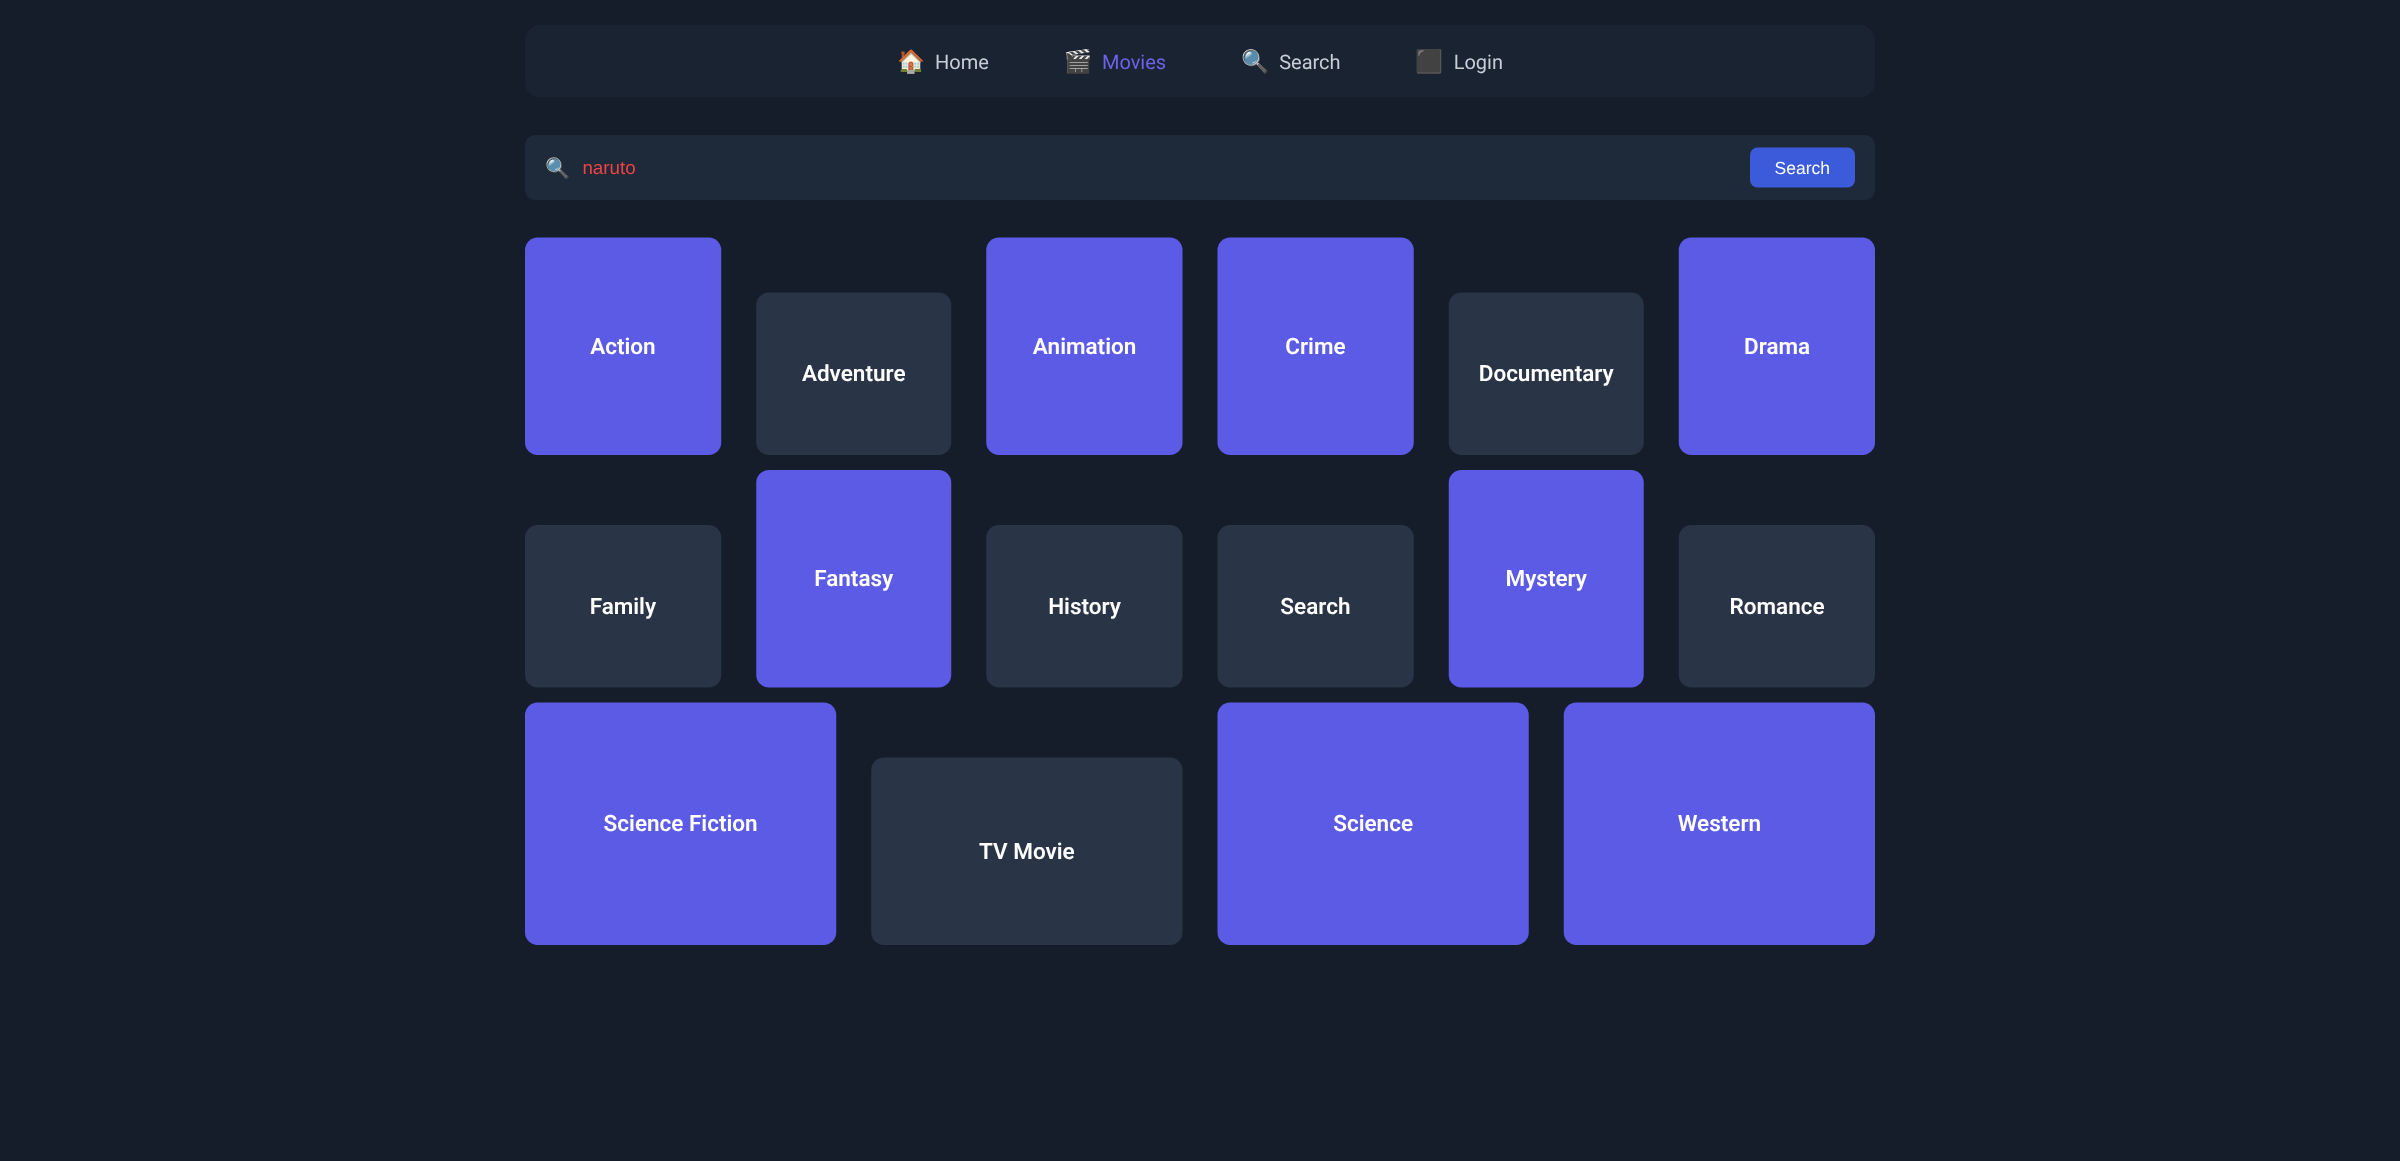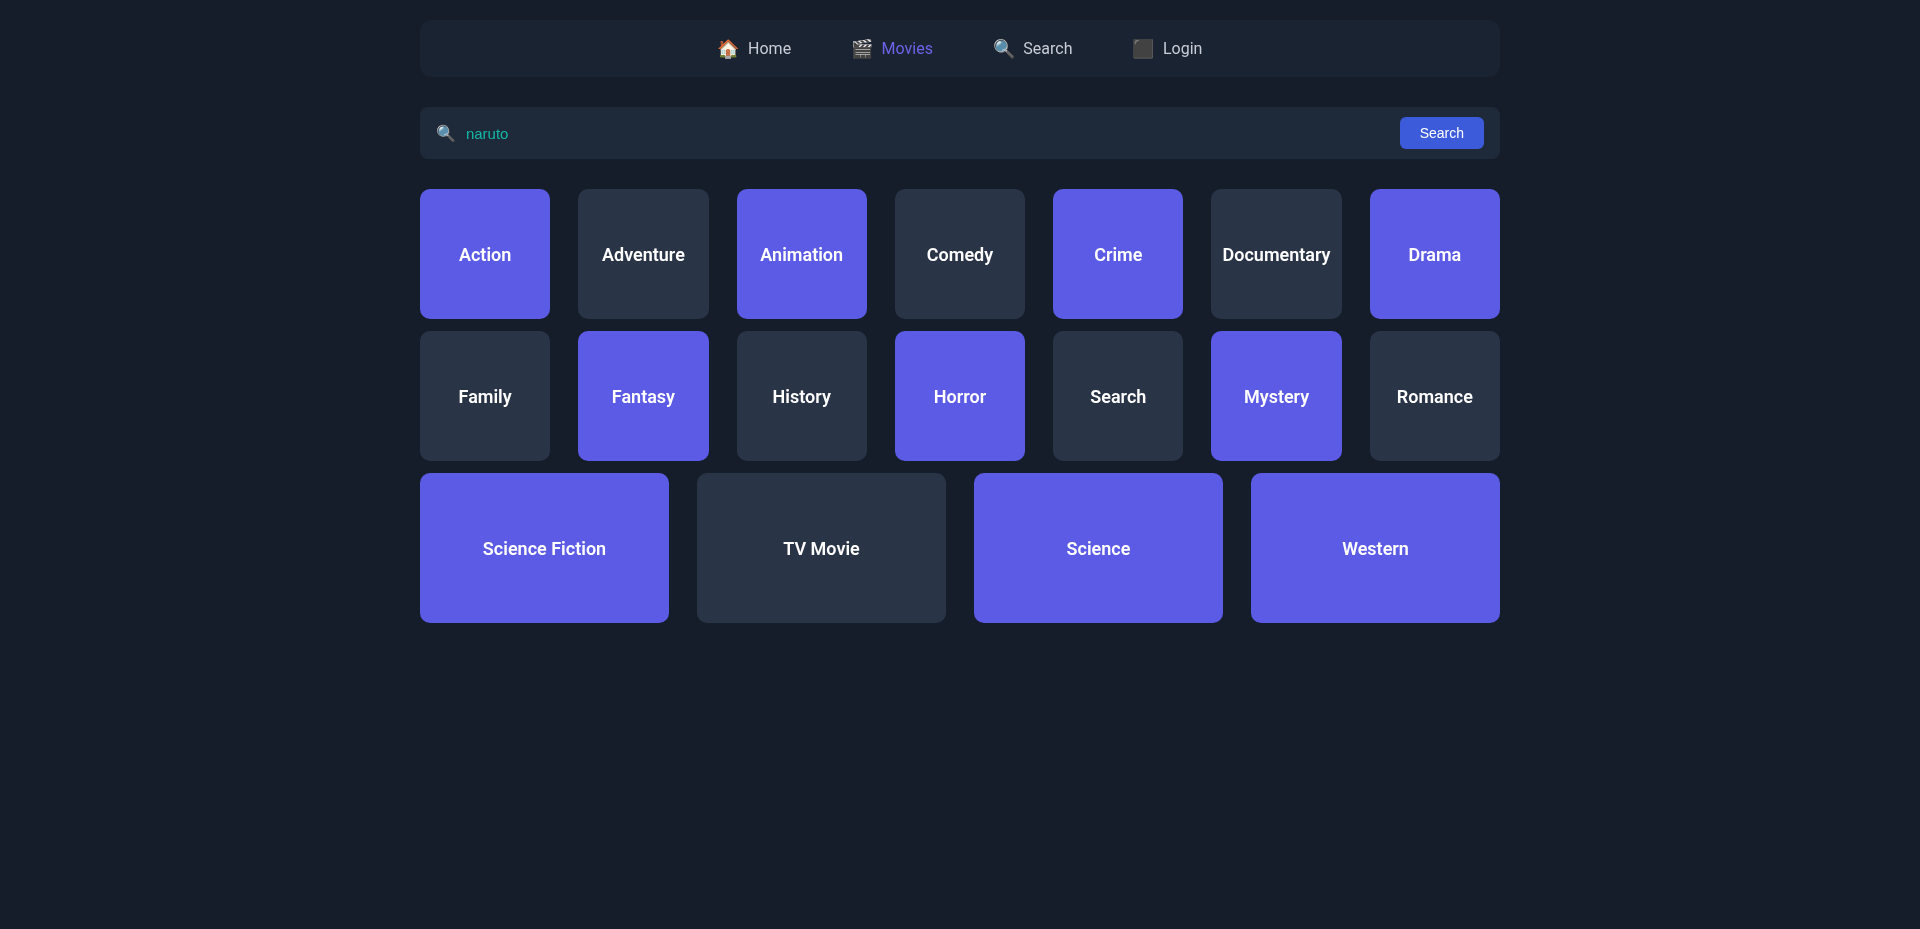--- a/index.html
+++ b/index.html
@@ -58,21 +58,21 @@
       border-radius: 8px;
       padding: 10px 16px;
       gap: 10px;
     }
 
     .search-bar-container input {
       flex: 1;
       background: transparent;
       border: none;
       outline: none;
-      color: #14b8a6;
+      color: #ef4444;
       font-size: 15px;
     }
 
     .search-bar-container input::placeholder {
       color: #8899aa;
     }
 
     .search-icon-sm {
       color: #8899aa;
       font-size: 16px;
@@ -115,20 +115,21 @@
       cursor: pointer;
       transition: opacity 0.2s;
     }
 
     .tile-purple {
       background-color: #5c5be5;
     }
 
     .tile-dark {
       background-color: #2a3447;
+      margin-top: 44px;
     }
 
     
     .genre-row.last-row .genre-tile {
       min-height: 150px;
       text-align: right;
     }
   </style>
 </head>
 <body>
@@ -157,31 +158,29 @@
   <input type="text" value="naruto" style="">
   <button class="search-btn">Search</button>
 </div>
 
 <div class="genre-grid-wrapper">
 
   <div class="genre-row" id="row1">
       <div class="genre-tile tile-purple">Action</div>
       <div class="genre-tile tile-dark">Adventure</div>
       <div class="genre-tile tile-purple">Animation</div>
-      <div class="genre-tile tile-dark">Comedy</div>
       <div class="genre-tile tile-purple">Crime</div>
       <div class="genre-tile tile-dark">Documentary</div>
       <div class="genre-tile tile-purple">Drama</div>
     </div>
 
   <div class="genre-row" id="row2">
       <div class="genre-tile tile-dark">Family</div>
       <div class="genre-tile tile-purple">Fantasy</div>
       <div class="genre-tile tile-dark">History</div>
-      <div class="genre-tile tile-purple">Horror</div>
       <div class="genre-tile tile-dark">Search</div>
       <div class="genre-tile tile-purple">Mystery</div>
       <div class="genre-tile tile-dark">Romance</div>
     </div>
 
   <div class="genre-row last-row" id="row3">
       <div class="genre-tile tile-purple">Science Fiction</div>
       <div class="genre-tile tile-dark">TV Movie</div>
       <div class="genre-tile tile-purple">Science</div>
       <div class="genre-tile tile-purple">Western</div>

